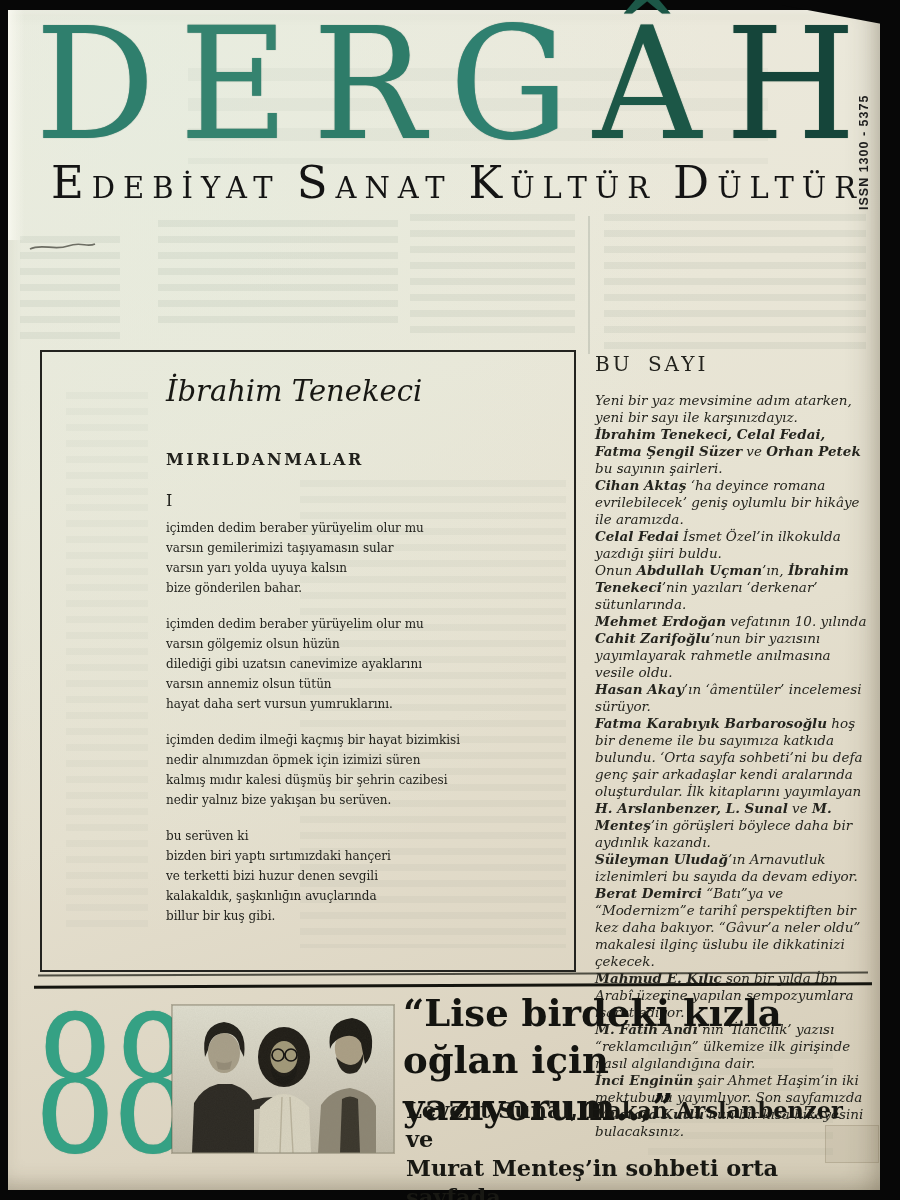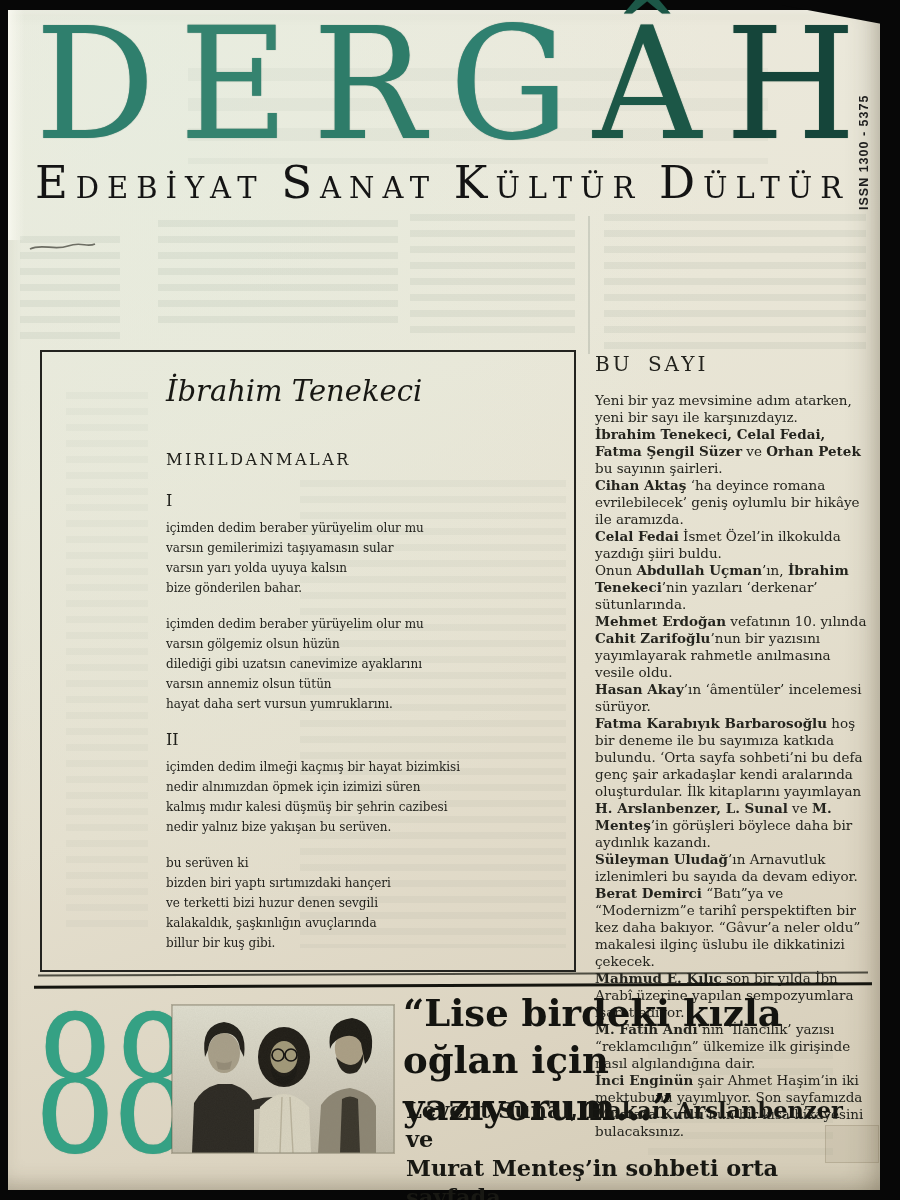--- a/index.html
+++ b/index.html
@@ -35,35 +35,35 @@
   .mast-title{position:absolute;left:27px;top:3px;right:24px;display:flex;
     justify-content:space-between;font-size:150px;line-height:0.95;font-weight:400;}
   .mast-letter{display:inline-block;transform:scaleY(1.04);
     text-shadow:0 0 1px rgba(20,70,55,0.5);}
   .issn{position:absolute;left:849px;top:200px;width:176px;
     transform:rotate(-90deg);transform-origin:0 0;
     font-family:"Liberation Sans","DejaVu Sans",sans-serif;
     font-size:12.5px;font-weight:bold;letter-spacing:1px;color:#1d1d1d;white-space:nowrap;}
   .mast-subtitle{position:absolute;left:27px;top:146px;right:30px;display:flex;
     justify-content:space-between;align-items:baseline;color:#141414;}
-  .sub-word{white-space:nowrap;}
+  .sub-word{white-space:nowrap;margin-left:16px;}
   .sub-initial{font-size:45px;letter-spacing:8px;}
   .sub-rest{font-size:29px;letter-spacing:8px;}
   
   .poem-box{position:absolute;left:32px;top:340px;width:536px;height:622px;
     border:2px solid #23231f;box-sizing:border-box;padding:22px 18px 0 124px;}
   .poem-author{margin:0 0 42px 0;font-size:29px;font-style:italic;font-weight:400;color:#181814;}
-  .poem-title{margin:0 0 22px 0;font-size:16px;font-weight:400;letter-spacing:2.5px;color:#20201b;}
+  .poem-title{margin:0 0 22px 0;font-size:16px;font-weight:700;letter-spacing:2.5px;color:#20201b;}
   .sec-label{font-size:16px;margin:10px 0 8px 0;color:#20201b;}
   .stanza{margin:0 0 16px 0;font-size:12px;line-height:20px;color:#23231e;}
   
   .busayi{position:absolute;left:587px;top:342px;width:278px;}
   .busayi-header{margin:0 0 16px 0;font-size:20px;font-weight:400;letter-spacing:3px;
     word-spacing:6px;color:#22221d;}
-  .bs-item{margin:0;font-size:13.5px;line-height:17px;color:#24241e;}
+  .bs-item{margin:0;font-size:13.5px;line-height:17px;font-style:italic;color:#24241e;}
   .bs-bold{font-weight:bold;}
   
   .rule{position:absolute;left:26px;top:974px;width:838px;height:3px;background:#15150f;
     transform:rotate(-0.25deg);}
   .rule-thin{position:absolute;left:30px;top:963px;width:830px;height:1.5px;background:#2a2a22;
     transform:rotate(-0.2deg);opacity:.8;}
   .issue-number{position:absolute;left:26px;top:990px;font-size:190px;line-height:0.9;
     transform:scaleX(0.68);transform-origin:left top;letter-spacing:-6px;
     text-shadow:0 0 1px rgba(40,120,95,0.6);}
   .photo{position:absolute;left:164px;top:995px;width:222px;height:148px;
@@ -111,21 +111,20 @@
       <span class="sub-word"><span class="sub-initial">D</span><span class="sub-rest">ÜLTÜR</span></span>
     </div>
 
   <section class="poem-box">
     <h2 class="poem-author">İbrahim Tenekeci</h2>
     <h3 class="poem-title">MIRILDANMALAR</h3>
     <div id="poem-body">
         <div class="sec-label">I</div>
         <p class="stanza">içimden dedim beraber yürüyelim olur mu<br>varsın gemilerimizi taşıyamasın sular<br>varsın yarı yolda uyuya kalsın<br>bize gönderilen bahar.</p>
         <p class="stanza">içimden dedim beraber yürüyelim olur mu<br>varsın gölgemiz olsun hüzün<br>dilediği gibi uzatsın canevimize ayaklarını<br>varsın annemiz olsun tütün<br>hayat daha sert vursun yumruklarını.</p>
-        <div class="sec-label">II</div>
         <p class="stanza">içimden dedim ilmeği kaçmış bir hayat bizimkisi<br>nedir alnımızdan öpmek için izimizi süren<br>kalmış mıdır kalesi düşmüş bir şehrin cazibesi<br>nedir yalnız bize yakışan bu serüven.</p>
         <p class="stanza">bu serüven ki<br>bizden biri yaptı sırtımızdaki hançeri<br>ve terketti bizi huzur denen sevgili<br>kalakaldık, şaşkınlığın avuçlarında<br>billur bir kuş gibi.</p>
       </div>
   </section>
 
   <aside class="busayi">
     <h4 class="busayi-header">BU SAYI</h4>
     <div id="busayi-body">
         <p class="bs-item"><span>Yeni bir yaz mevsimine adım atarken, yeni bir sayı ile karşınızdayız.</span></p>
         <p class="bs-item"><span class="bs-bold">İbrahim Tenekeci, Celal Fedai, Fatma Şengil Süzer</span><span> ve </span><span class="bs-bold">Orhan Petek</span><span> bu sayının şairleri.</span></p>

